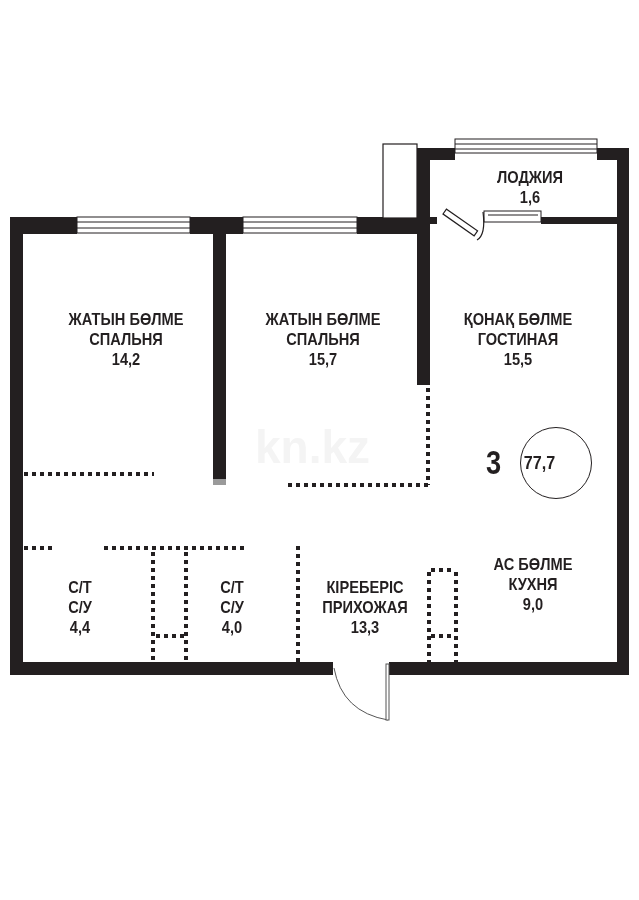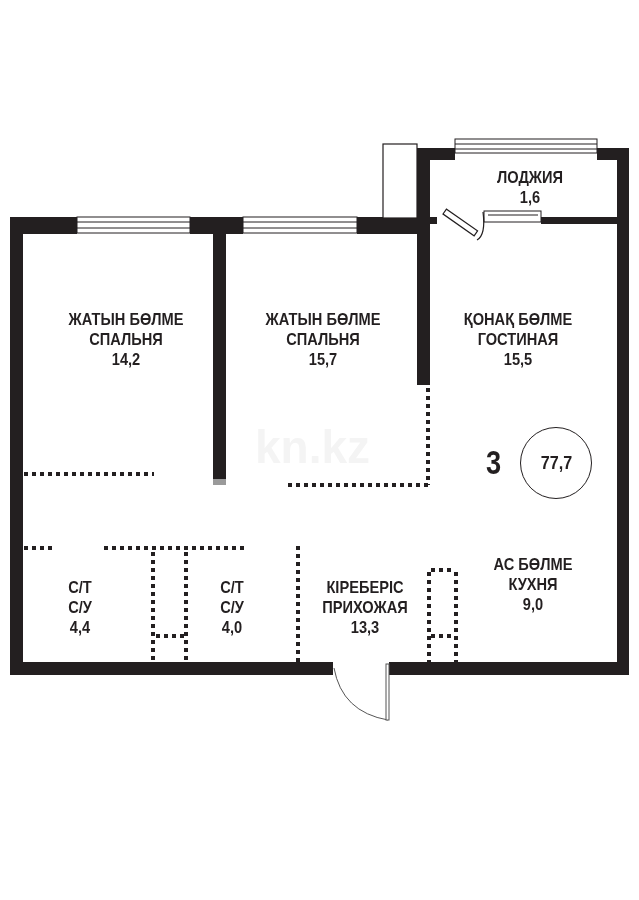--- a/index.html
+++ b/index.html
@@ -1,21 +1,21 @@
 <!DOCTYPE html>
 <html><head>
 <meta charset="utf-8">
 <style>
   html, body { margin:0; padding:0; background:#ffffff; }
   body { width:639px; height:900px; position:relative; overflow:hidden; font-family:"Liberation Sans", sans-serif; }
   #plan { position:absolute; left:0; top:0; width:639px; height:900px; }
   .label { position:absolute; text-align:center; color:#231f20; font-family:"Liberation Sans", sans-serif; font-weight:bold; font-size:17px; line-height:20px; transform:scaleX(0.86); letter-spacing:0px; }
   .label span { display:block; }
   .rooms-count { position:absolute; left:484px; top:443px; font-size:34px; font-weight:bold; color:#231f20; transform:scaleX(0.8); font-family:"Liberation Sans", sans-serif; }
-  .total-area { position:absolute; left:520px; top:427px; width:72px; height:72px; border:1.3px solid #231f20; border-radius:50%; box-sizing:border-box; display:flex; align-items:center; justify-content:center; font-size:19px; font-weight:bold; color:#231f20; }
+  .total-area { position:absolute; left:520px; top:427px; width:72px; height:72px; border:1.3px solid #231f20; border-radius:50%; box-sizing:border-box; display:flex; align-items:center; font-size:19px; font-weight:bold; color:#231f20; }
   .total-area span { transform:scaleX(0.85); display:inline-block; }
   .watermark { position:absolute; left:255px; top:420px; font-size:46px; color:#f4f4f4; font-family:"Liberation Sans", sans-serif; font-weight:bold; }
 </style>
 </head>
 <body>
 
 <svg id="plan" viewBox="0 0 639 900" xmlns="http://www.w3.org/2000/svg">
 
   <g fill="#231f20">
 

